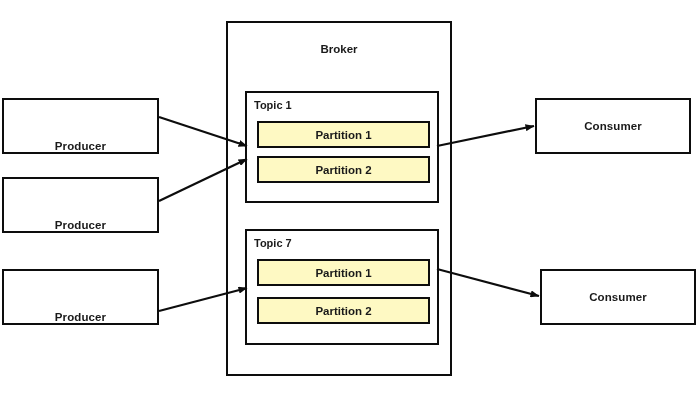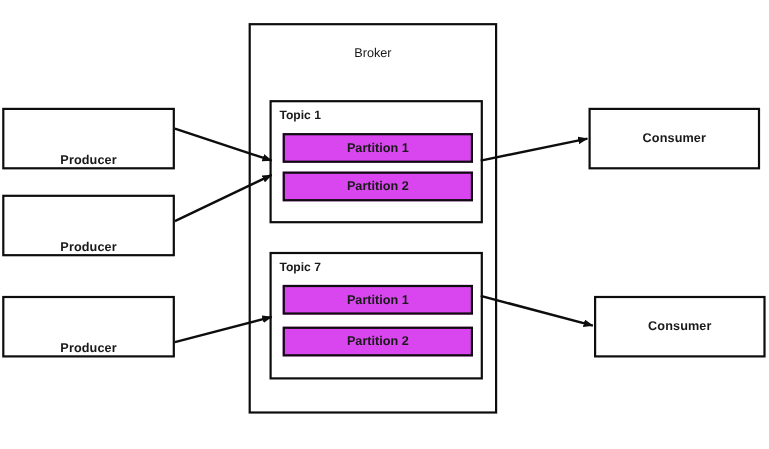--- a/index.html
+++ b/index.html
@@ -58,21 +58,21 @@
     border: 2px solid #0d0d0d;
     background: #ffffff;
     z-index: 2;
   }
   #broker-label {
     position: absolute;
     left: 0;
     top: 20px;
     width: 100%;
     text-align: center;
-    font-weight: normal;
+    font-weight: bold;
     font-size: 11.5px;
     color: #1a1a1a;
   }
   .topic-box {
     position: absolute;
     left: 17px;
     width: 194px;
     box-sizing: border-box;
     border: 2px solid #0d0d0d;
     background: #ffffff;
@@ -89,21 +89,21 @@
     font-size: 11px;
     color: #1a1a1a;
   }
   .partition-box {
     position: absolute;
     left: 10px;
     width: 173px;
     height: 27px;
     box-sizing: border-box;
     border: 2px solid #0d0d0d;
-    background: #d946ef;
+    background: #fef9c3;
     display: flex;
     align-items: center;
     justify-content: center;
     font-weight: bold;
     font-size: 11.5px;
     color: #1a1a1a;
   }
   #topic-1 .partition-a { top: 28px; }
   #topic-1 .partition-b { top: 63px; }
   #topic-2 .partition-a { top: 28px; }

